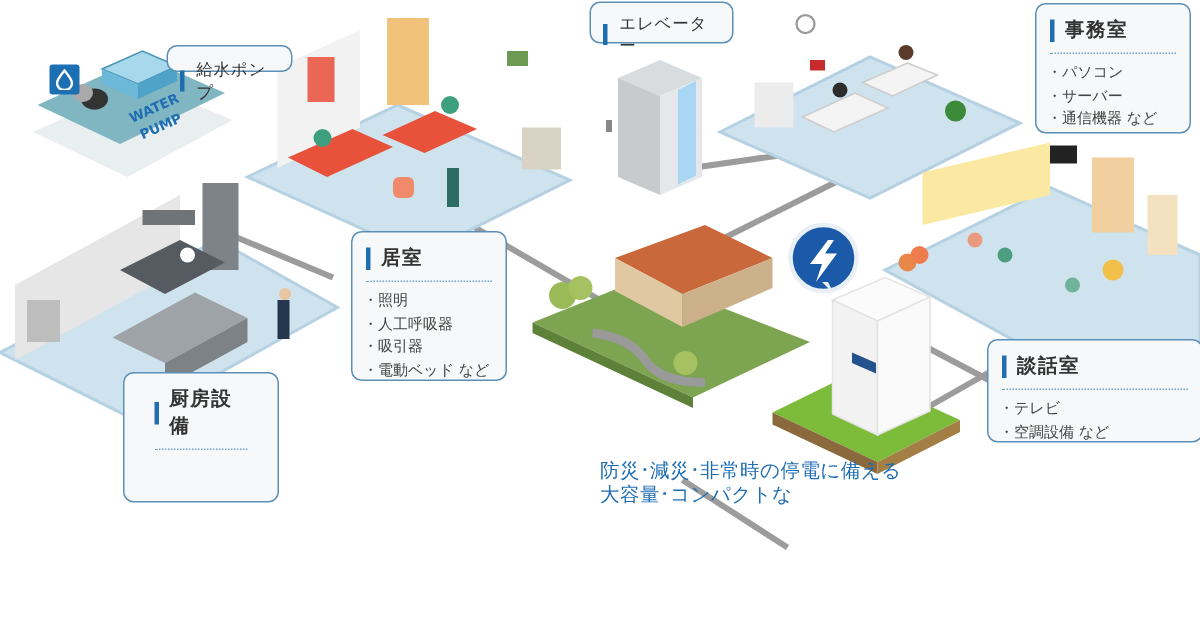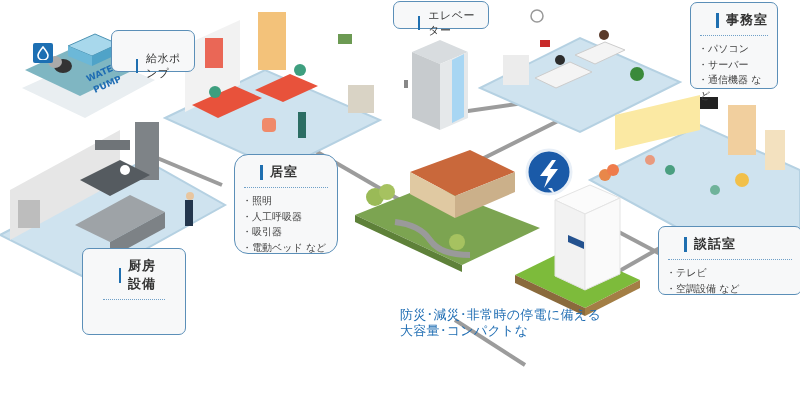--- a/index.html
+++ b/index.html
@@ -4,21 +4,21 @@
 <style>
   html, body { margin:0; padding:0; background:#ffffff; }
   body { width:800px; height:413px; position:relative; overflow:hidden; font-family:"DejaVu Serif", "Liberation Serif", serif; }
   .canvas { position:absolute; left:0; top:0; width:800px; height:413px; }
   svg.scene { position:absolute; left:0; top:0; }
   .callout {
     position:absolute; background:#f7f8f9; border:1.5px solid #5b8fb8; border-radius:7px;
     box-sizing:border-box; color:#333;
   }
   .callout .title {
-    display:flex; align-items:center; font-weight:bold; font-size:13px; color:#333; letter-spacing:1px;margin-left:16px;
+    display:flex; align-items:center; font-weight:bold; font-size:13px; color:#333; letter-spacing:1px;
   }
   .callout .title .bar { display:inline-block; width:3px; height:15px; background:#1f6fb0; margin-right:7px; }
   .callout .title-simple { font-weight:normal; font-size:11px; letter-spacing:0.5px; }
   .callout .title-simple .bar { height:14px; margin-right:8px; }
   .callout .rule { border-top:1.5px dotted #6fa0c8; margin:6px 0 5px 0; }
   .callout ul { list-style:none; margin:0; padding:0; }
   .callout li { font-size:10px; line-height:15.5px; color:#444; }
   .callout li::before { content:"・"; margin-left:-2px; }
   .caption {
     position:absolute; left:400px; top:307px; font-family:"DejaVu Sans","Liberation Sans",sans-serif;
@@ -149,48 +149,48 @@
       <polygon points="552,160 540,176 548,176 544,188 558,169 550,169 556,160" fill="#ffffff"></polygon>
     </g>
   </svg>
 
   <div class="water-icon">
     <svg width="12" height="14" viewBox="0 0 12 14">
         <path d="M6,1 C6,1 1,7 1,9.5 A5,4.5 0 0 0 11,9.5 C11,7 6,1 6,1 Z" fill="none" stroke="#ffffff" stroke-width="1.6"></path>
       </svg>
   </div>
 
-  <div class="callout" style="left:111px; top:30px; width:84px; height:17px; padding:20px 8px;">
+  <div class="callout" style="left:111px; top:30px; width:84px; height:17px; padding:8px 8px;">
     <div class="title title-simple">
         <span class="bar"></span>
         <span>給水ポンプ</span>
       </div>
   </div>
 
   <div class="callout" style="left:393px; top:1px; width:96px; height:28px; padding:6px 8px;">
     <div class="title title-simple">
         <span class="bar"></span>
         <span>エレベーター</span>
       </div>
   </div>
 
-  <div class="callout" style="left:690px; top:2px; width:88px; height:87px; padding:8px 9px;">
+  <div class="callout" style="left:690px; top:2px; width:104px; height:87px; padding:8px 9px;">
     <div class="title">
         <span class="bar"></span>
         <span>事務室</span>
       </div>
     <div class="rule"></div>
     <ul>
       <li>パソコン</li>
       <li>サーバー</li>
       <li>通信機器 など</li>
     </ul>
   </div>
 
-  <div class="callout" style="left:234px; top:154px; width:104px; height:100px; padding:8px 9px;border-radius:14px;">
+  <div class="callout" style="left:234px; top:154px; width:104px; height:100px; padding:8px 9px;">
     <div class="title">
         <span class="bar"></span>
         <span>居室</span>
       </div>
     <div class="rule"></div>
     <ul>
       <li>照明</li>
       <li>人工呼吸器</li>
       <li>吸引器</li>
       <li>電動ベッド など</li>

